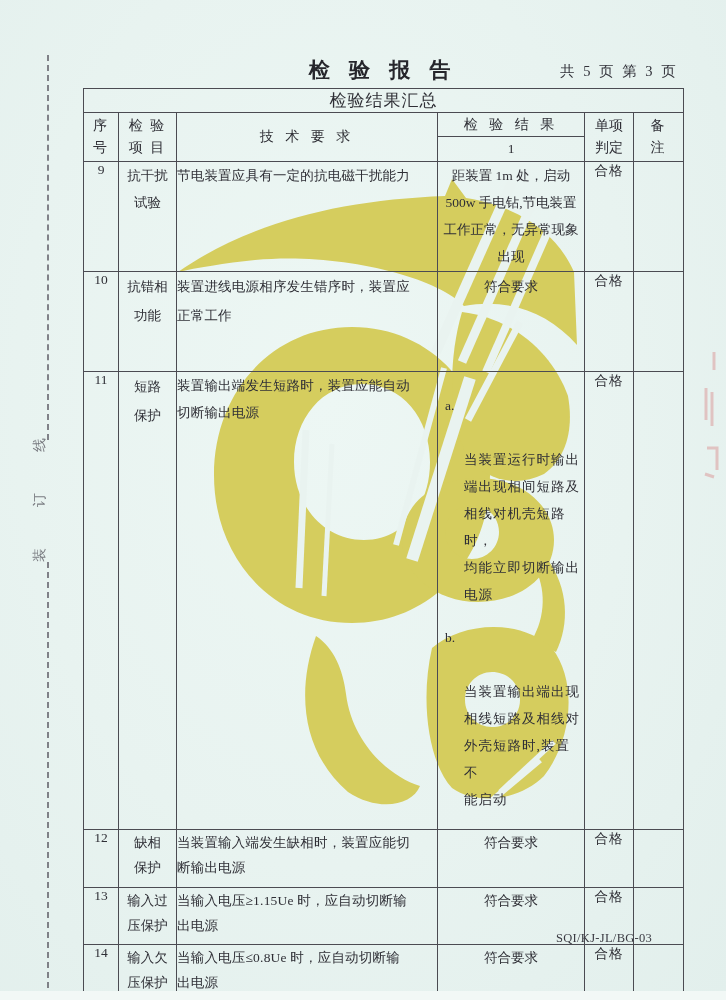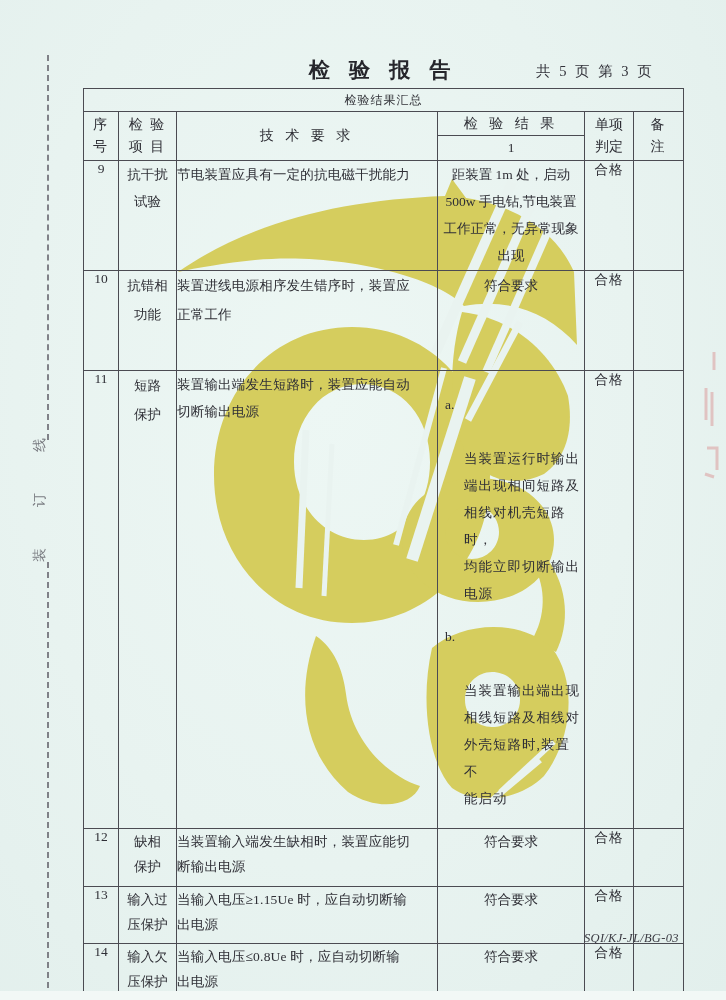--- a/index.html
+++ b/index.html
@@ -15,21 +15,21 @@
   }
   .layer-content{position:absolute;inset:0;z-index:2;}
   .watermark{position:absolute;inset:0;z-index:0;}
   .stamp-frags{position:absolute;inset:0;z-index:1;}
 
   
   .institute{position:absolute;left:84px;top:36px;font-size:15.5px;letter-spacing:1.5px;color:#2e2e34;}
   .report-no{position:absolute;left:499px;top:39px;font-size:13.5px;letter-spacing:0.5px;}
   .doc-title{position:absolute;left:83px;top:56px;width:600px;text-align:center;
     font-size:21px;font-weight:bold;letter-spacing:7px;color:#26262c;}
-  .pagination{position:absolute;left:536px;top:62px;font-size:14.5px;letter-spacing:2.5px;}
+  .pagination{position:absolute;left:560px;top:62px;font-size:14.5px;letter-spacing:2.5px;}
 
   
   .dash-seg{position:absolute;width:0;border-left:2px dashed #6e6e76;opacity:.85;}
   .dash-top{left:47px;top:55px;height:385px;}
   .dash-bottom{left:47px;top:562px;height:426px;}
   .binding-label{
     position:absolute;left:-22px;top:487px;width:124px;height:26px;
     transform:rotate(-90deg);display:flex;justify-content:space-between;align-items:center;
     font-size:14px;color:#5c5c64;opacity:.8;letter-spacing:0;
   }
@@ -38,38 +38,38 @@
   .report-table{
     position:absolute;left:83px;top:88px;
     border-collapse:collapse;table-layout:fixed;width:600px;
   }
   .report-table td{
     border:1px solid #4b4b52;
     padding:0;vertical-align:top;
     font-size:13.5px;color:#2f2f36;
     overflow:hidden;
   }
-  td.sum-cell{height:22px;text-align:center;font-size:12px;letter-spacing:1px;vertical-align:middle;}
+  td.sum-cell{height:22px;text-align:center;font-size:17px;letter-spacing:1px;vertical-align:middle;}
   td.head{text-align:center;letter-spacing:2px;font-size:14px;line-height:22px;white-space:pre-line;vertical-align:middle;}
   td.head-req,td.head-res{letter-spacing:4px;}
   td.res-sub{height:24px;text-align:center;font-size:13.5px;vertical-align:middle;letter-spacing:0;}
   .c-no{text-align:center;padding-top:5px;}
   .c-item{text-align:center;white-space:pre-line;padding-top:5px;}
   .c-req{white-space:pre-line;padding:5px 6px 0 7px;letter-spacing:0.2px;}
   .c-res{white-space:pre-line;text-align:center;padding:3px 4px 0 4px;}
   .c-judge{text-align:center;padding-top:5px;font-size:14px;letter-spacing:1px;}
   .lh27{line-height:27px;}
   .lh29{line-height:29px;}
   .lh25{line-height:25px;}
   
   .res-item{position:relative;text-align:left;padding-left:26px;line-height:29px;}
   .res-item .marker{position:absolute;left:7px;top:0;}
   .res-item .res-text{white-space:pre-line;letter-spacing:1px;}
 
-  .footer-code{position:absolute;left:584px;top:931px;font-size:12.5px;letter-spacing:0.3px;color:#3a3a42;font-style:italic;}
+  .footer-code{position:absolute;left:556px;top:931px;font-size:12.5px;letter-spacing:0.3px;color:#3a3a42;}
 
   .edge-band-bottom{position:absolute;left:0;bottom:0;width:100%;height:9px;background:#f2f8f6;z-index:3;}
 </style>
 </head>
 <body>
 
 <div class="page">
 
   <svg class="watermark" viewBox="0 0 726 1000" width="726" height="1000">
     <g fill="#d5cd5e">

